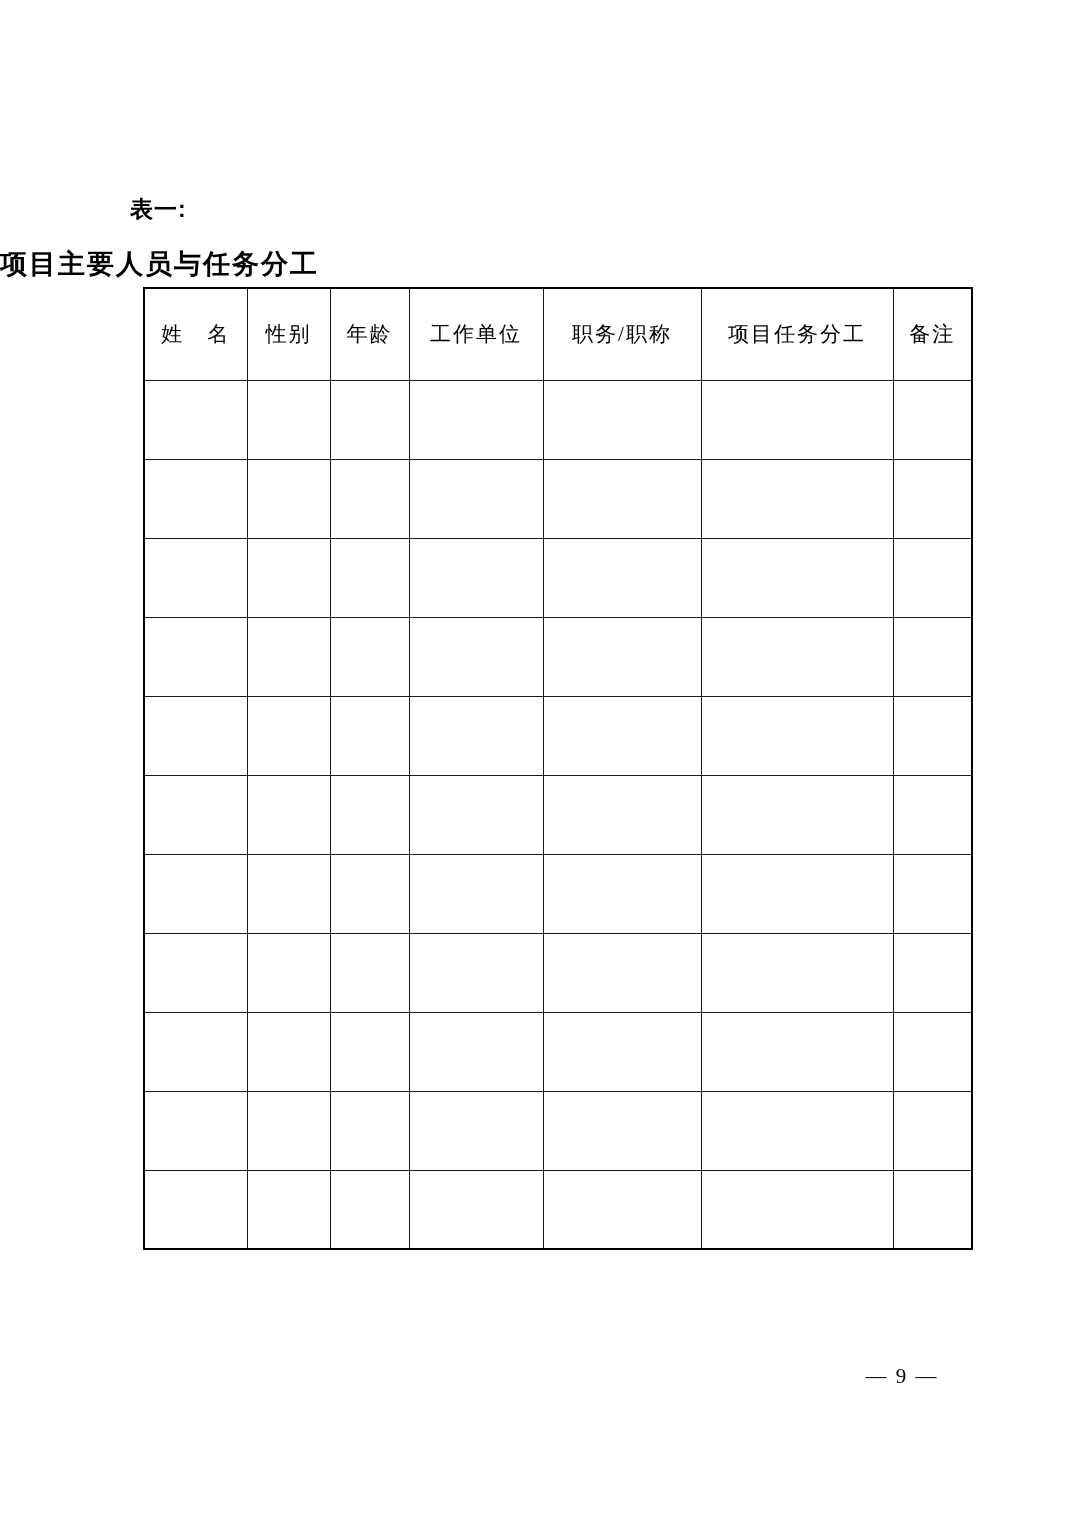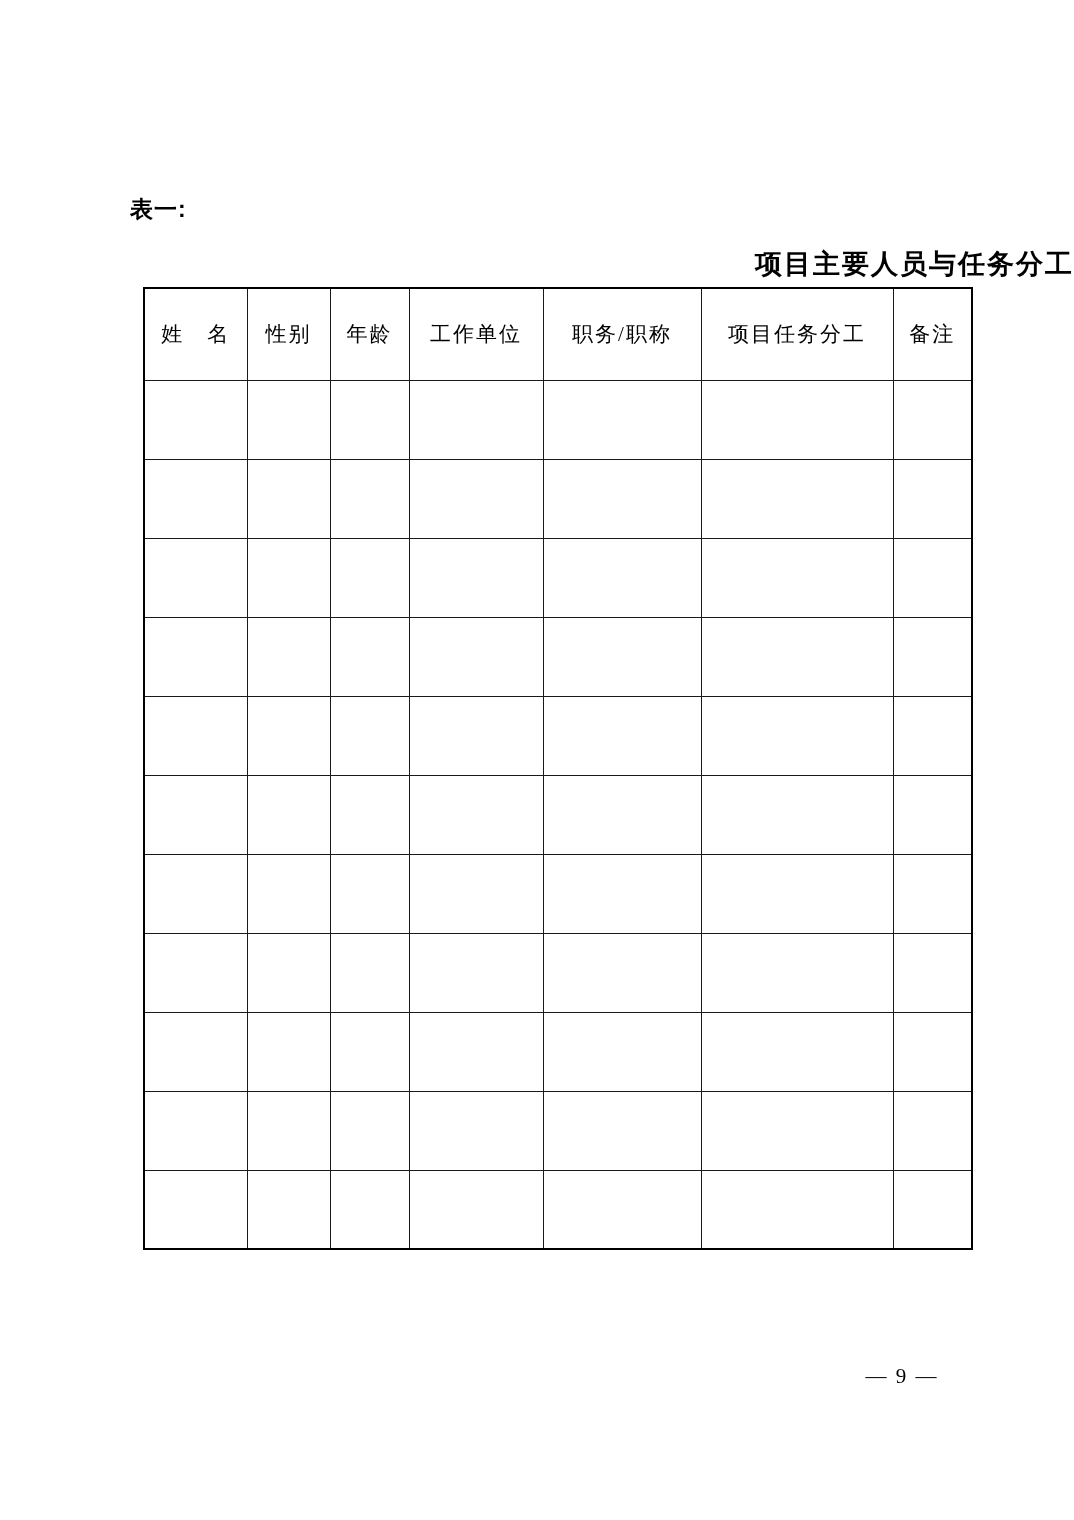--- a/index.html
+++ b/index.html
@@ -22,21 +22,21 @@
     font-weight: bold;
     font-size: 23px;
     letter-spacing: 1px;
     color: #000;
   }
   .table-title {
     position: absolute;
     left: 0;
     top: 246px;
     width: 1074px;
-    text-align: right;
+    text-align: left;
     font-family: "Liberation Sans", sans-serif;
     font-weight: bold;
     font-size: 27px;
     letter-spacing: 2px;
     color: #000;
   }
   table.personnel {
     position: absolute;
     left: 123px;
     top: 287px;

